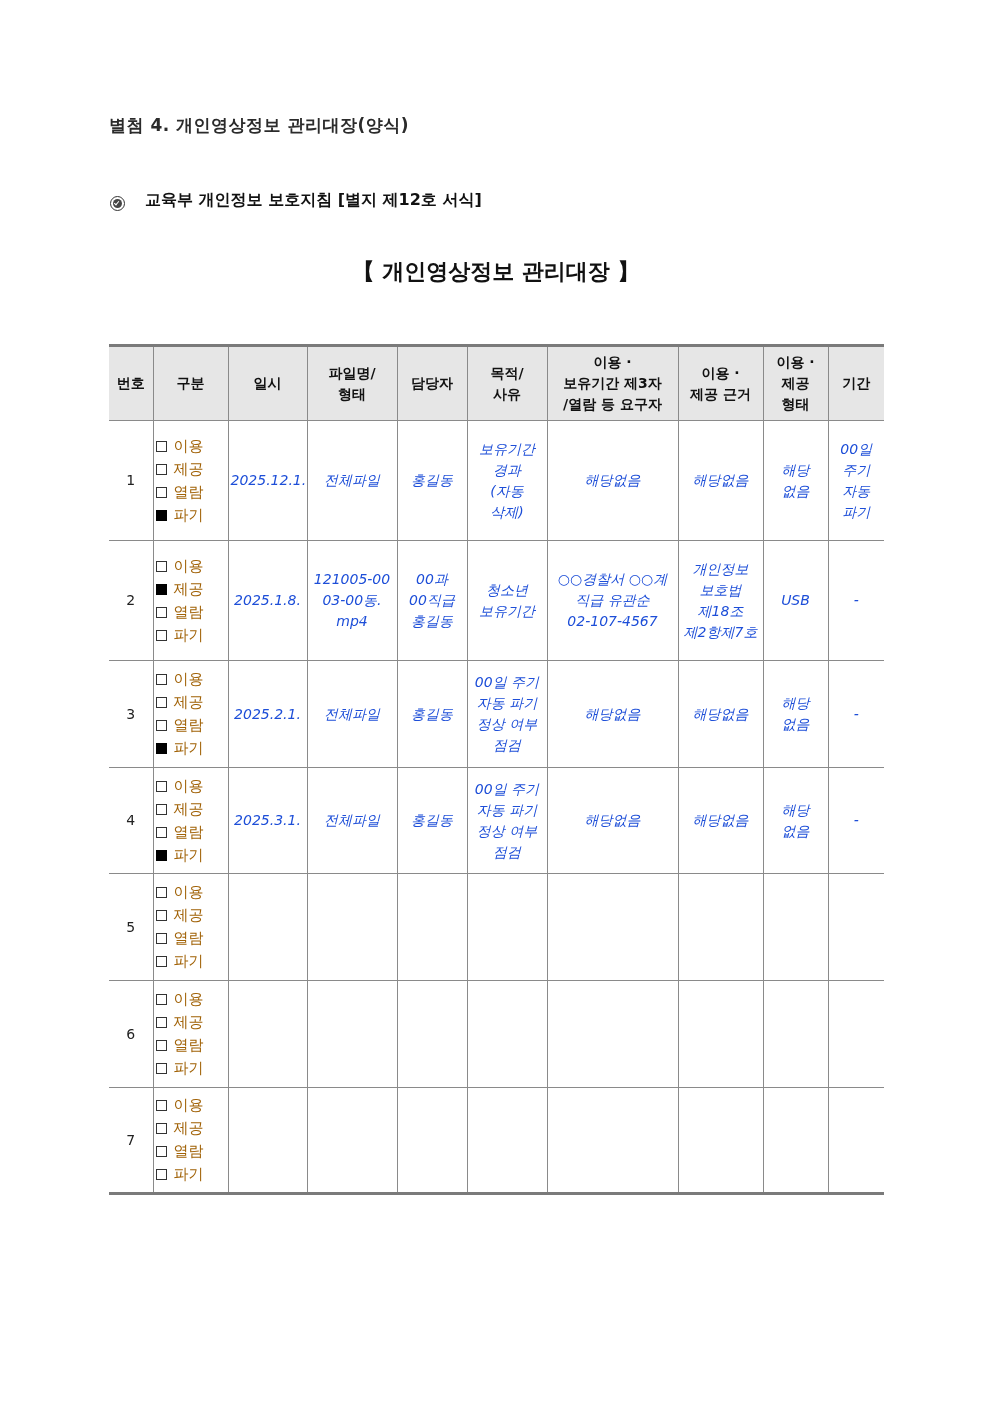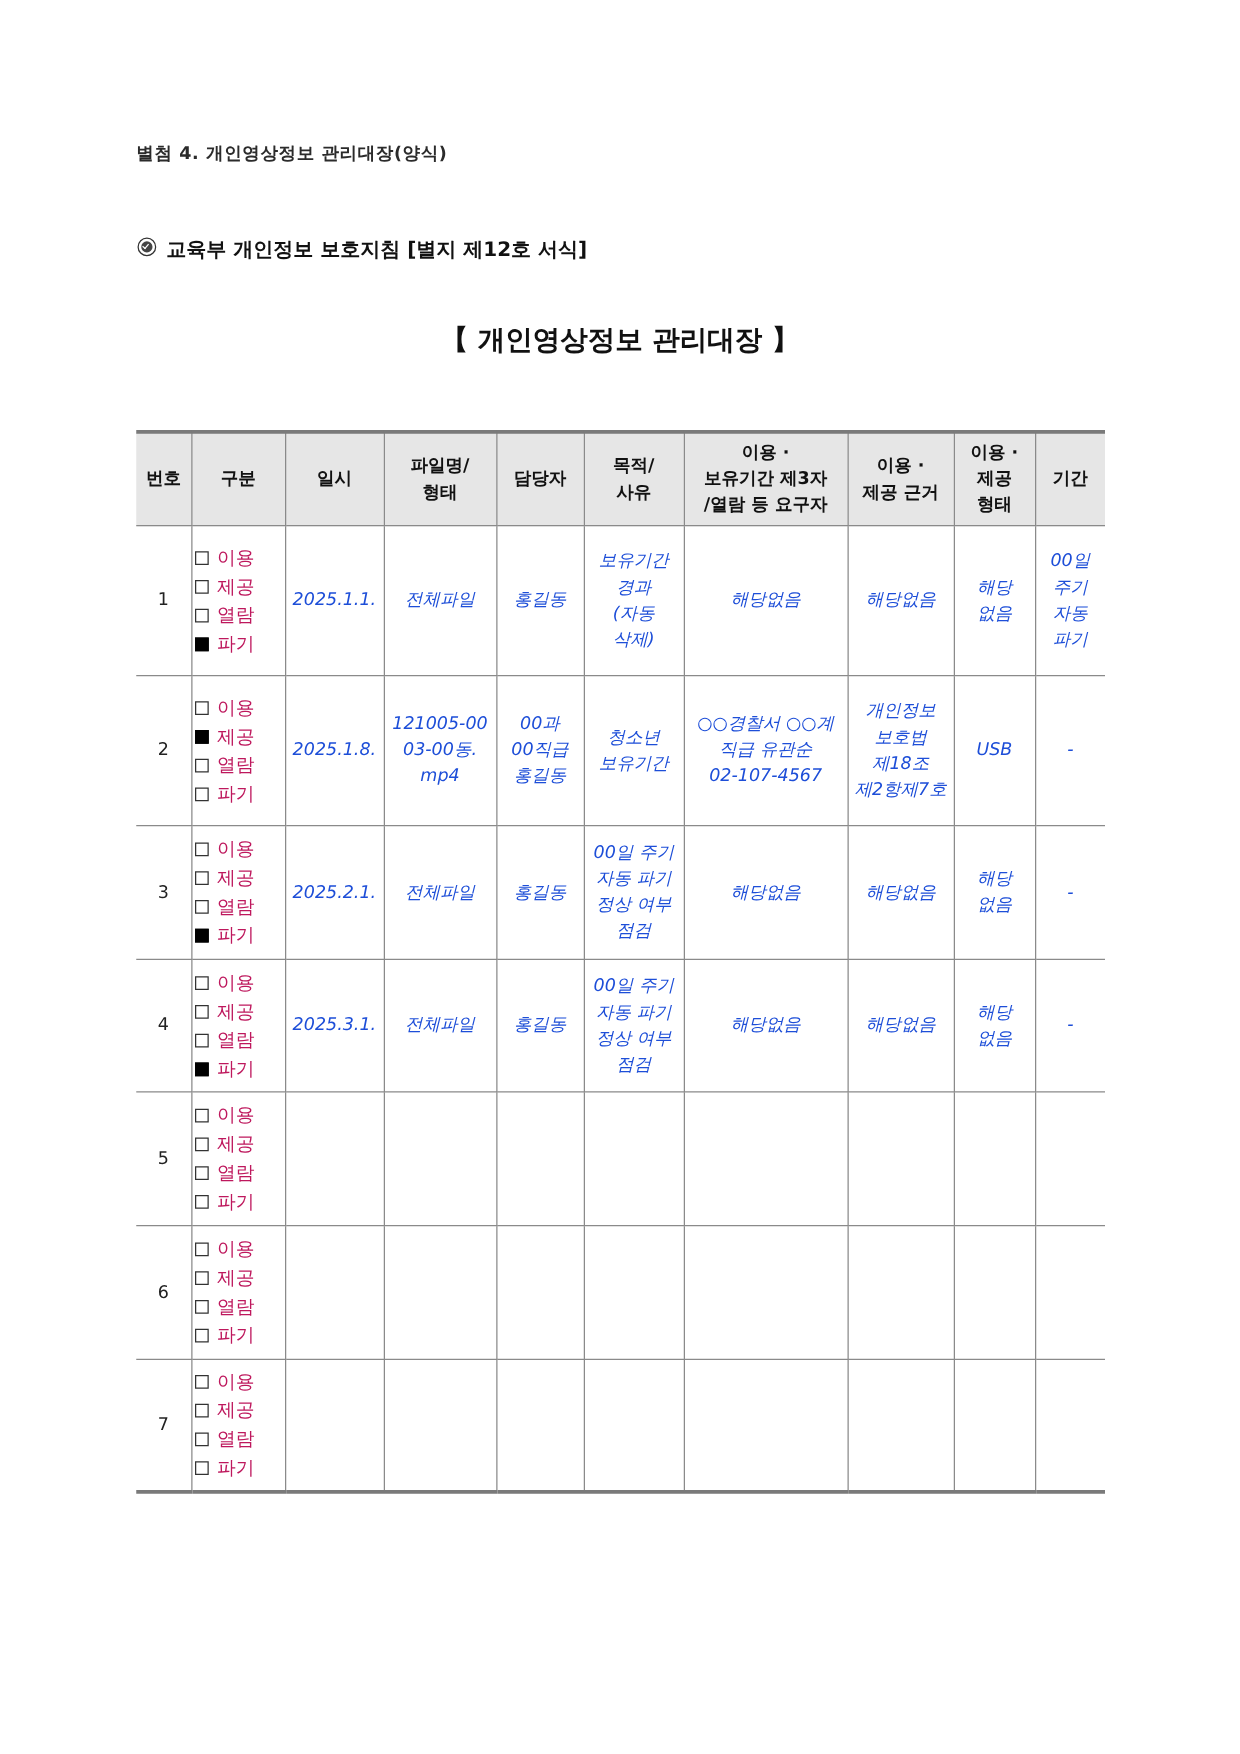--- a/index.html
+++ b/index.html
@@ -1,34 +1,34 @@
 <!DOCTYPE html>
 <html><head>
 <meta charset="utf-8">
 <style>
   html, body { margin:0; padding:0; background:#ffffff; }
   body { width:992px; height:1403px; position:relative; font-family:"DejaVu Sans", "Liberation Sans", sans-serif; color:#111; }
-  .attach-title { position:absolute; left:109px; top:114px; font-size:14px; font-weight:bold; color:#2b2b2b; letter-spacing:0.5px; }
-  .subhead { position:absolute; left:110px; top:190px; font-size:16px; font-weight:bold; color:#111; display:flex; align-items:flex-start; gap:8px; }
+  .attach-title { position:absolute; left:109px; top:114px; font-size:17px; font-weight:bold; color:#2b2b2b; letter-spacing:0.5px; }
+  .subhead { position:absolute; left:110px; top:190px; font-size:16px; font-weight:bold; color:#111; display:flex; align-items:flex-end; gap:20px; }
   .subhead .bullet { width:15px; height:15px; border-radius:50%; border:1.5px solid #333; display:inline-flex; align-items:center; justify-content:center; box-sizing:border-box; }
   .subhead .bullet .inner { width:9px; height:9px; border-radius:50%; background:#444; position:relative; }
   .subhead .bullet .inner::after { content:""; position:absolute; left:2px; top:1px; width:2px; height:4px; border:solid #fff; border-width:0 1.5px 1.5px 0; transform:rotate(40deg); }
   .doc-title { position:absolute; left:0; width:992px; top:257px; text-align:center; font-size:22px; font-weight:bold; color:#111; }
 
   table.ledger { position:absolute; left:109px; top:344px; border-collapse:collapse; table-layout:fixed; width:775px; }
   table.ledger th, table.ledger td { border:1.5px solid #8a8a8a; text-align:center; vertical-align:middle; padding:0 2px; font-size:14px; line-height:21px; box-sizing:border-box; }
   table.ledger thead th { background:#e6e6e6; font-weight:bold; height:75px; color:#111; }
   table.ledger thead tr { border-top:3px solid #7a7a7a; }
   table.ledger tbody tr:last-child td { border-bottom:3px solid #7a7a7a; }
   table.ledger tr > *:first-child { border-left:none; }
   table.ledger tr > *:last-child { border-right:none; }
   td.num { font-size:15px; color:#222; }
   td.it { font-style:italic; font-size:13.5px; color:#1d4ed8; white-space:pre-line; }
   td.cat { text-align:left; padding-left:12px; }
-  .cb-line { display:flex; align-items:center; gap:7px; font-size:15px; line-height:23px; color:#be185d; }
+  .cb-line { display:flex; align-items:center; gap:7px; font-size:15px; line-height:23px; color:#a16207; }
   .cb { width:11px; height:11px; border:1px solid #333; box-sizing:border-box; display:inline-block; background:#fff; }
   .cb.on { background:#000; border-color:#000; }
   .h-line { display:block; }
 </style>
 </head>
 <body>
 
 <div class="attach-title">별첨 4. 개인영상정보 관리대장(양식)</div>
 
 <div class="subhead">
@@ -108,21 +108,21 @@
           </div>
           <div class="cb-line">
             <span class="cb"></span>
             <span>열람</span>
           </div>
           <div class="cb-line">
             <span class="cb on"></span>
             <span>파기</span>
           </div>
         </td>
-        <td class="it">2025.1.1.</td>
+        <td class="it">2025.12.1.</td>
         <td class="it">전체파일</td>
         <td class="it">홍길동</td>
         <td class="it">보유기간
 경과
 (자동
 삭제)</td>
         <td class="it">해당없음</td>
         <td class="it">해당없음</td>
         <td class="it">해당
 없음</td>

